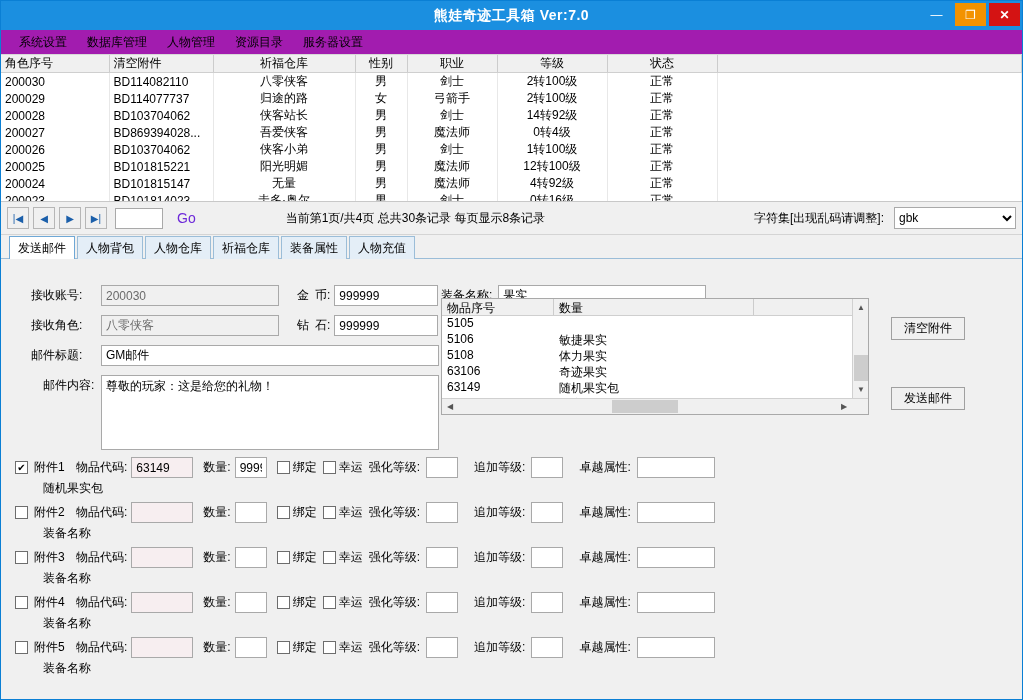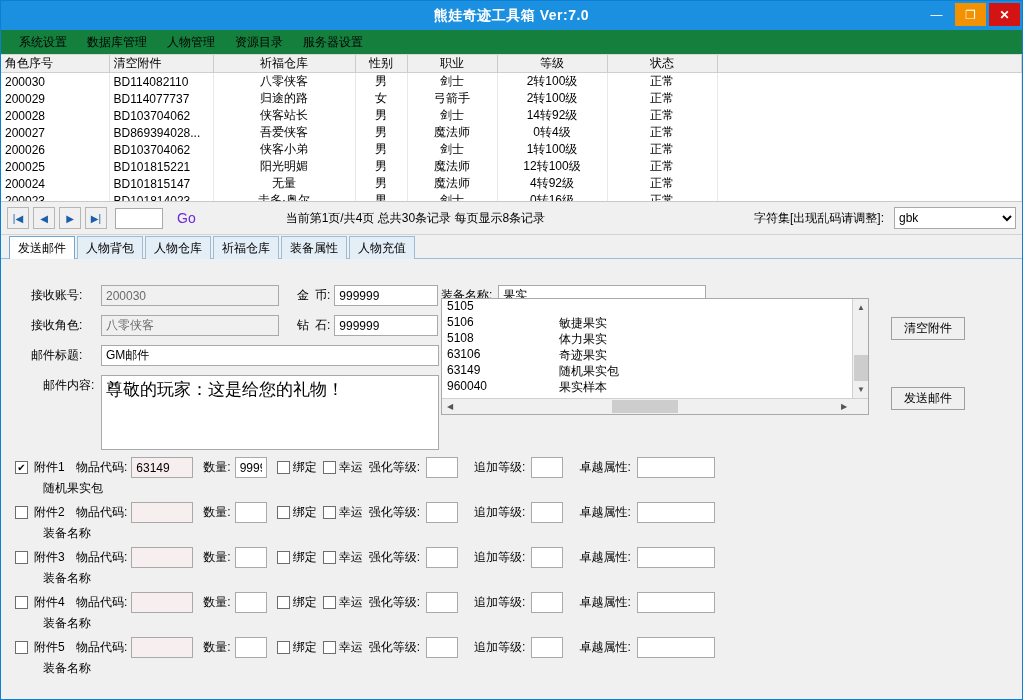--- a/index.html
+++ b/index.html
@@ -50,21 +50,21 @@
     display: flex; align-items: center; justify-content: center;
     font-size: 12px;
     cursor: pointer;
   }
   .win-btn.min { background:#1b8fe0; }
   .win-btn.max { background:#f39200; }
   .win-btn.close { background:#d41313; font-weight: bold; }
   
   .menubar {
     height: 25px;
-    background: #15803d;
+    background: #a21caf;
     border-bottom: 1px solid #d8d8d8;
     display: flex;
     align-items: center;
     padding-left: 8px;
     flex: 0 0 25px;
   }
   .menubar .menu-item {
     padding: 3px 10px;
     font-size: 12px;
     color: #000;
@@ -192,21 +192,21 @@
     font-size: 12px;
     padding: 0 4px;
   }
   .txt.readonly { background: #f0f0f0; color: #6a6a6a; }
   .txt.pinkish { background: #f7eef0; }
   .f-row { position: absolute; }
   textarea.content {
     border: 1px solid #a9a9a9;
     background: #fff;
     font-family: "Liberation Sans", sans-serif;
-    font-size: 17px;
+    font-size: 12px;
     padding: 2px 4px;
     resize: none;
     overflow: hidden;
   }
   
   .item-list {
     position: absolute;
     left: 440px; top: 39px;
     width: 428px; height: 117px;
     border: 1px solid #a9a9a9;
@@ -486,20 +486,24 @@
         <textarea class="content" style="width: 338px; height: 75px;">尊敬的玩家：这是给您的礼物！</textarea>
       </div>
     </div>
 
     <div class="f-row row" style="left:440px; top:26px;">
       <span class="lbl">装备名称:</span>
       <input class="txt" style="width: 208px; margin-left: 6px;" value="果实">
     </div>
 
     <div class="item-list">
+      <div class="head">
+        <div class="col-code">物品序号</div>
+        <div class="col-name">数量</div>
+      </div>
       <div id="item-rows">
           <div class="row-i">
             <div class="col-code">5105</div>
           </div>
           <div class="row-i">
             <div class="col-code">5106</div>
             <div class="col-name">敏捷果实</div>
           </div>
           <div class="row-i">
             <div class="col-code">5108</div>

